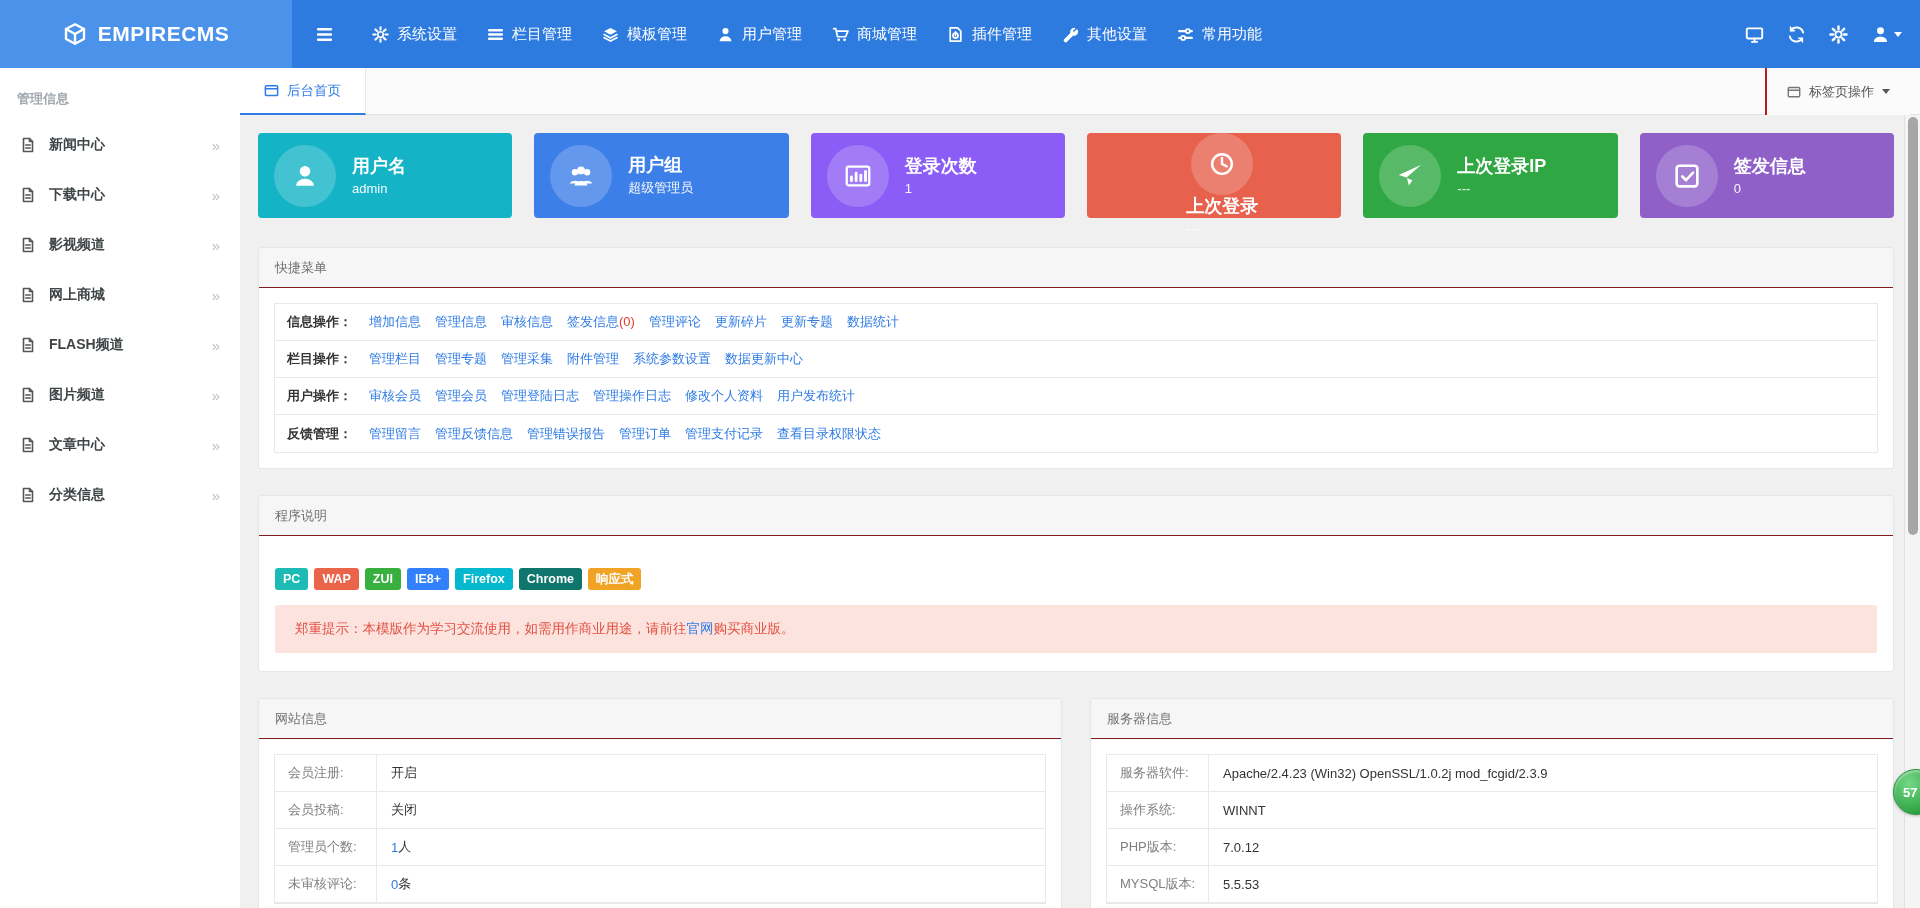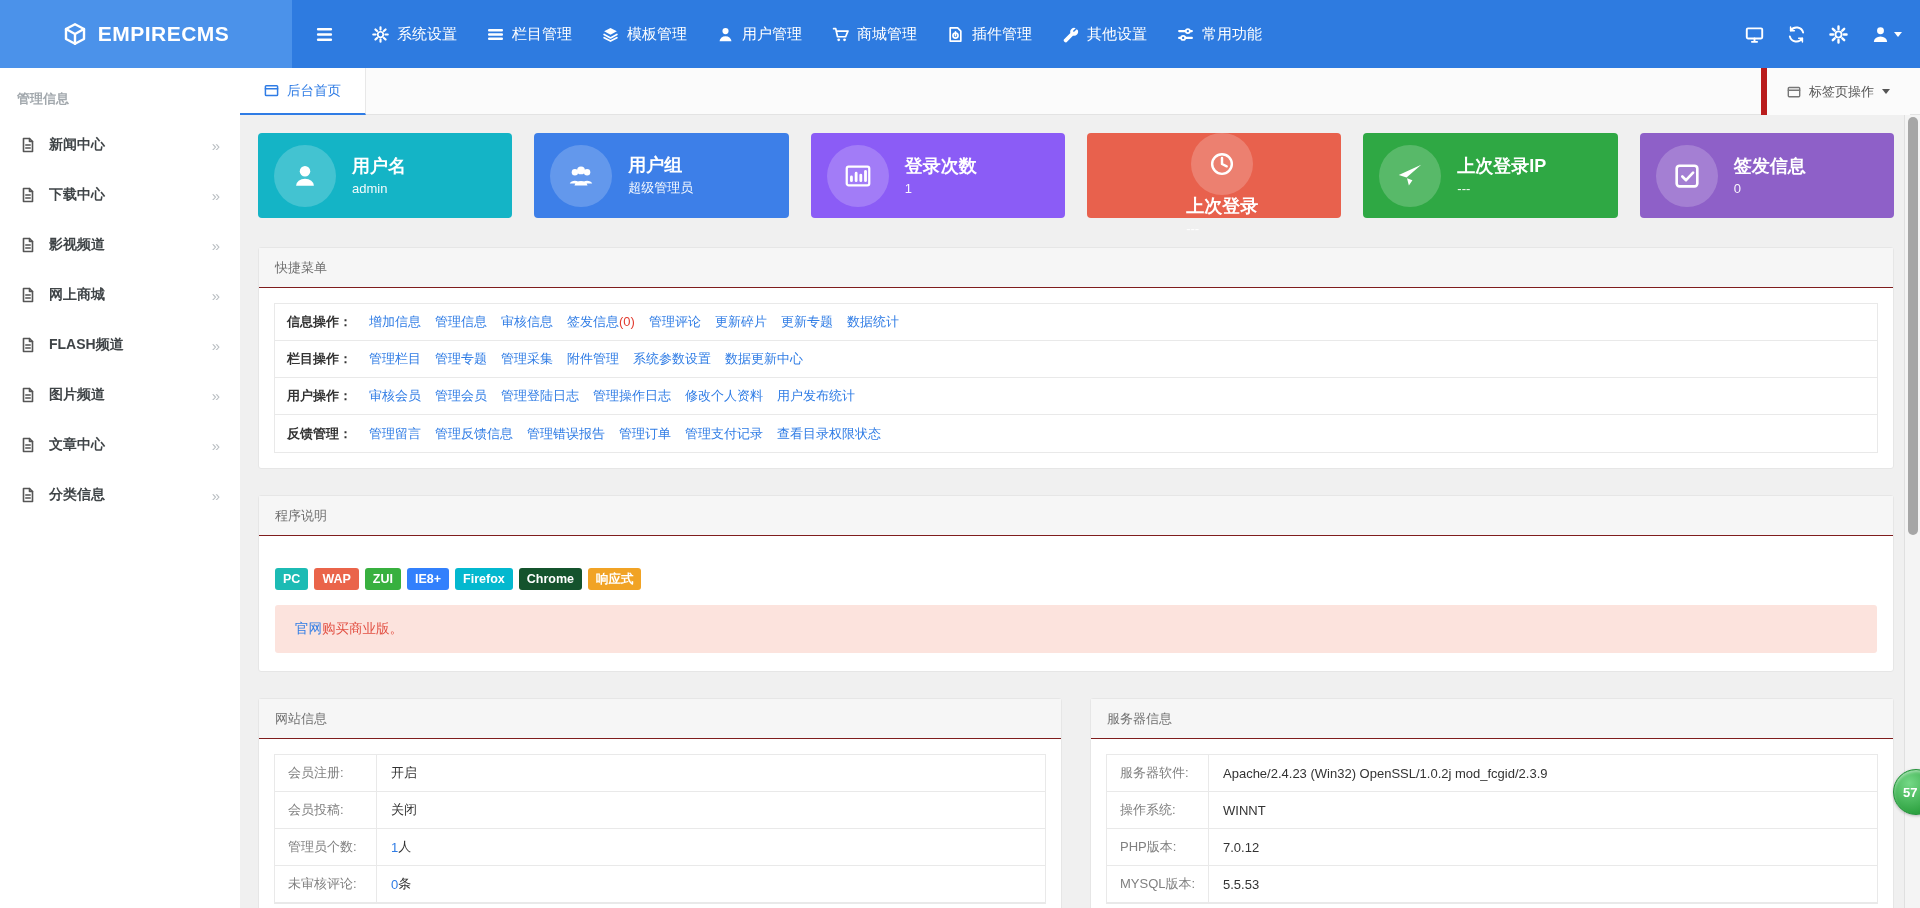--- a/index.html
+++ b/index.html
@@ -26,21 +26,21 @@
   .sidebar-title { padding:22px 0 12px 17px; font-size:13px; color:#a2a8ad; font-weight:bold; }
   .side-item { height:50px; display:flex; align-items:center; padding:0 20px 0 20px; cursor:pointer; }
   .side-item svg { width:16px; height:16px; color:#555; flex:none; }
   .side-item .lbl { margin-left:13px; font-size:14px; color:#3f4447; font-weight:bold; }
   .side-item .chev { margin-left:auto; color:#b9bec2; font-size:15px; }
 
   
   .tabbar { position:absolute; top:68px; left:240px; right:0; height:47px; background:#fbfbfb; border-bottom:1px solid #e3e3e3; z-index:20; }
   .tab { position:absolute; left:0; top:0; height:47px; background:#fff; border-right:1px solid #e8e8e8; border-bottom:2px solid #2f7ce5; display:flex; align-items:center; gap:8px; padding:0 24px; color:#2f7ce5; font-size:13.5px; cursor:pointer; }
   .tab svg { width:15px; height:15px; }
-  .tab-actions { position:absolute; right:10px; top:0; height:47px; border-left:6px solid #b91c1c; display:flex; align-items:center; gap:8px; padding:0 20px; font-size:13px; color:#555; cursor:pointer; background:#fbfbfb; }
+  .tab-actions { position:absolute; right:10px; top:0; height:47px; border-left:2px solid #b91c1c; display:flex; align-items:center; gap:8px; padding:0 20px; font-size:13px; color:#555; cursor:pointer; background:#fbfbfb; }
   .tab-actions svg { width:14px; height:14px; color:#777; }
   .caret { width:0; height:0; border-left:4.5px solid transparent; border-right:4.5px solid transparent; border-top:5.5px solid #555; }
 
   
   .content { position:absolute; left:240px; top:115px; right:0; bottom:0; padding:18px 26px 0 18px; overflow:hidden; }
 
   .cards { display:flex; gap:22px; margin-bottom:29px; }
   .card { flex:1; height:85px; border-radius:4px; display:flex; align-items:center; color:#fff; cursor:pointer; }
   .card-circle { width:62px; height:62px; border-radius:50%; background:rgba(255,255,255,.2); margin-left:16px; display:flex; align-items:center; justify-content:center; flex:none; }
   .card-circle svg { width:30px; height:30px; }
@@ -463,24 +463,25 @@
   <section class="panel">
     <div class="panel-h">程序说明</div>
     <div class="about-b">
       <div class="spacer-line"></div>
       <div class="badges" id="badges">
           <span class="badge" style="background: rgb(28, 187, 180);">PC</span>
           <span class="badge" style="background: rgb(234, 100, 74);">WAP</span>
           <span class="badge" style="background: rgb(56, 176, 63);">ZUI</span>
           <span class="badge" style="background: rgb(50, 128, 252);">IE8+</span>
           <span class="badge" style="background: rgb(3, 184, 207);">Firefox</span>
-          <span class="badge" style="background: #14532d;">Chrome</span>
+          <span class="badge" style="background: #0f766e;">Chrome</span>
           <span class="badge" style="background: rgb(241, 163, 37);">响应式</span>
         </div>
       <div class="alert">
+        <span>郑重提示：本模版作为学习交流使用，如需用作商业用途，请前往</span>
           <a>官网</a>
           <span>购买商业版。</span>
       </div>
     </div>
   </section>
 
   <div class="bottom-row">
     <section class="panel">
       <div class="panel-h">网站信息</div>
       <div class="panel-b">

